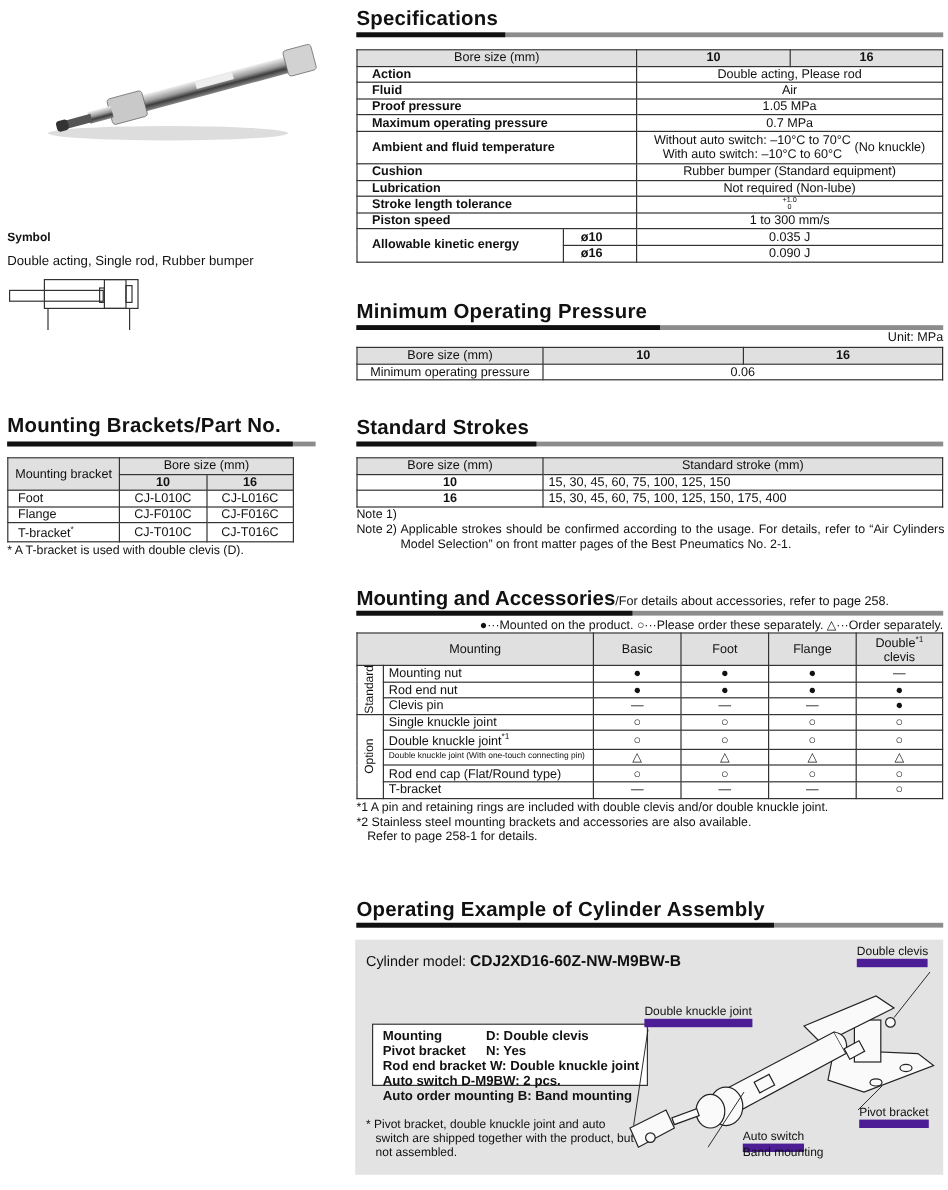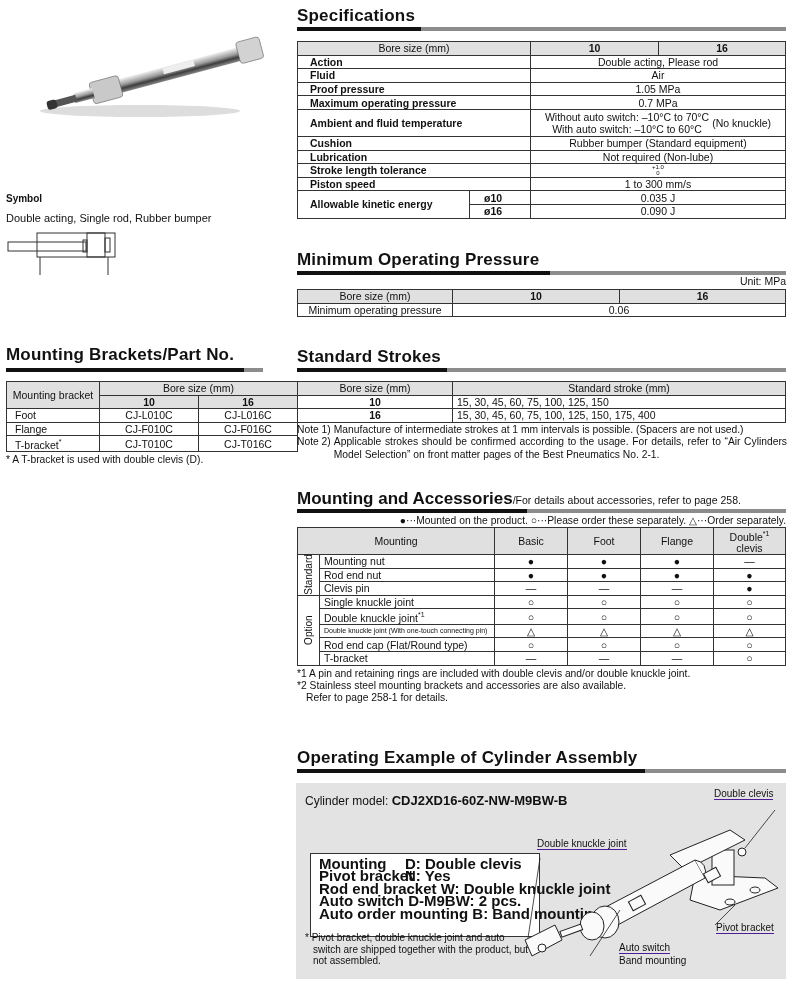--- a/index.html
+++ b/index.html
@@ -16,24 +16,24 @@
   .hdr td, .hdr th { background: #e0e0e0; }
   .c { text-align: center; }
   .b { font-weight: bold; }
   .outer { border: 1.5px solid #333; }
 
   .note { position: absolute; font-size: 10.3px; line-height: 12.5px; }
 
   .vlabel { writing-mode: vertical-rl; transform: rotate(180deg); font-size: 10px; text-align: center; padding: 0; }
 
   .order-box { position: absolute; left: 296px; top: 783px; width: 490px; height: 196px; background: #e3e3e3; }
-  .info-box { position: absolute; left: 310px; top: 853px; width: 230px; height: 84px; background: #fff; border: 1px solid #333; padding: 4px 8px; font-weight: bold; font-size: 15px; line-height: 12.4px; }
+  .info-box { position: absolute; left: 310px; top: 853px; width: 230px; height: 52px; background: #fff; border: 1px solid #333; padding: 4px 8px; font-weight: bold; font-size: 11px; line-height: 12.4px; }
   .info-box .row { white-space: nowrap; }
   .callout { position: absolute; font-size: 10px; white-space: nowrap; }
-  .callout.ul { border-bottom: 1px solid #4c1d95; text-align: right; }
+  .callout.ul { border-bottom: 7px solid #4c1d95; text-align: right; }
 </style>
 </head>
 <body>
 
 <svg class="abs" style="left:30px;top:35px" width="240" height="90" viewBox="0 0 240 90">
   <defs>
     <linearGradient id="metal" x1="0" y1="0" x2="0" y2="1">
       <stop offset="0" stop-color="#f2f2f2"></stop>
         <stop offset="0.45" stop-color="#9a9a9a"></stop>
         <stop offset="0.7" stop-color="#3d3d3d"></stop>
@@ -64,21 +64,21 @@
     <line x1="37" y1="27" x2="37" y2="45"></line>
     <line x1="105" y1="27" x2="105" y2="45"></line>
   </g>
 </svg>
 
 <div class="sec-title" style="left:6px;top:345px">Mounting Brackets/Part No.</div>
 <div class="sec-rule" style="left:6px;top:368px;width:257px">
     <div class="dark" style="width:238px"></div>
   </div>
 
-<table class="outer" style="left:6px;top:381px;width:292px">
+<table class="outer" style="left:6px;top:381px;width:239px">
   <tbody>
       <tr class="hdr">
     <td rowspan="2" class="c" style="width:93px">Mounting bracket</td>
     <td colspan="2" class="c">Bore size (mm)</td>
   </tr>
   <tr class="hdr">
     <td class="c b">10</td>
     <td class="c b">16</td>
   </tr>
   <tr>
@@ -220,21 +220,20 @@
     <td style="padding-left:4px">15, 30, 45, 60, 75, 100, 125, 150</td>
   </tr>
   <tr>
     <td class="c b">16</td>
     <td style="padding-left:4px">15, 30, 45, 60, 75, 100, 125, 150, 175, 400</td>
   </tr>
 </tbody>
   </table>
 <div class="note" style="left:297px;top:424px;width:490px;display:flex;gap:3px">
   <span style="white-space:nowrap">Note 1)</span>
-  <span>Manufacture of intermediate strokes at 1 mm intervals is possible. (Spacers are not used.)</span>
 </div>
 <div class="note" style="left:297px;top:436px;width:490px;display:flex;gap:3px">
   <span style="white-space:nowrap">Note 2)</span>
   <span style="text-align:justify">Applicable strokes should be confirmed according to the usage. For details, refer to “Air Cylinders Model Selection” on front matter pages of the Best Pneumatics No. 2-1.</span>
 </div>
 
 <div class="abs" style="left:297px;top:489px;white-space:nowrap">
   <span style="font-weight:bold;font-size:17px">Mounting and Accessories</span><span style="font-size:10.5px">/For details about accessories, refer to page 258.</span>
 </div>
 <div class="sec-rule" style="left:297px;top:509px;width:489px">

